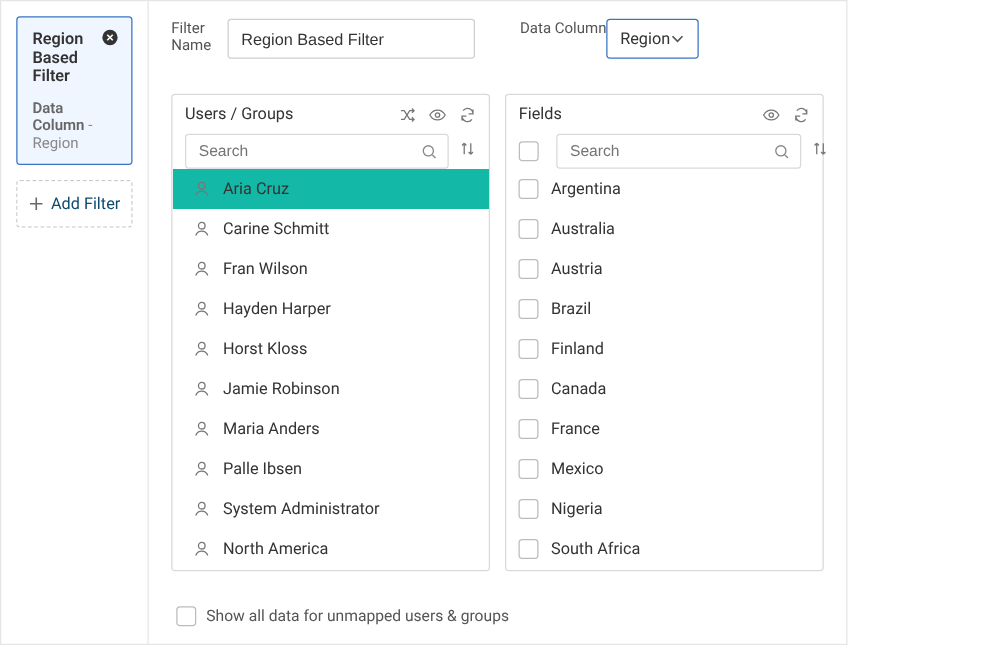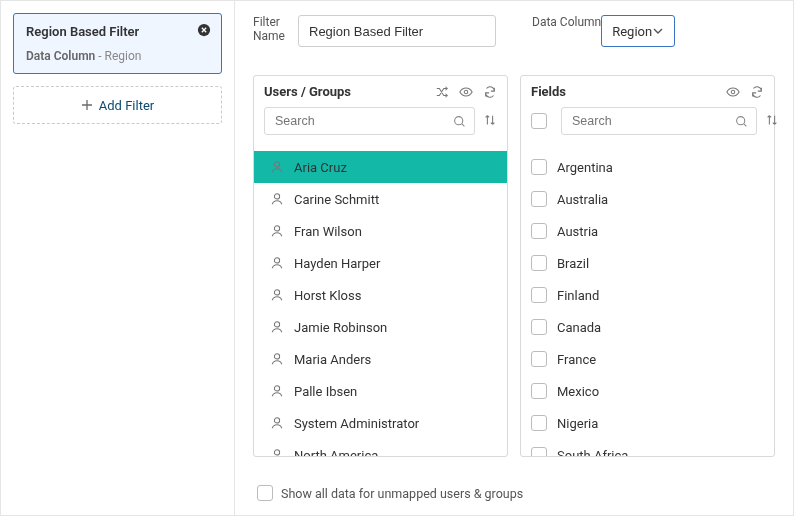--- a/index.html
+++ b/index.html
@@ -1,41 +1,41 @@
 <!DOCTYPE html>
 <html><head>
 <meta charset="utf-8">
 <style>
 html,body{margin:0;padding:0;font-family:-apple-system,BlinkMacSystemFont,"Segoe UI",Roboto,Arial,sans-serif;font-size:13px;color:#333;background:#fff}
 *{box-sizing:border-box}
-.container{display:flex;width:794px;height:516px;border:1px solid #e5e5e5}
+.container{display:flex;width:678px;height:516px;border:1px solid #e5e5e5}
 .sidebar{width:235px;padding:12px;border-right:1px solid #e5e5e5}
 .filter-card{border:1.5px solid #3874c4;background:#f0f6ff;border-radius:3px;padding:10px 12px;position:relative}
 .filter-card-title{font-weight:600;color:#333;font-size:13px}
 .filter-card-sub{margin-top:10px;font-size:12px;color:#888}
 .filter-card-sub b{font-weight:600;color:#666}
 .close-btn{position:absolute;top:9px;right:10px;cursor:pointer}
 .close-btn svg{width:14px;height:14px;fill:#333}
 .add-filter{margin-top:12px;border:1px dashed #c9c9c9;border-radius:3px;height:38px;display:flex;align-items:center;justify-content:center;color:#0c4a6e;font-size:13px;cursor:pointer}
 .add-filter svg{width:12px;height:12px;margin-right:6px;stroke:#6a6a6a}
 .main{flex:1;padding:14px 18px;display:flex;flex-direction:column}
 .top-row{display:flex;gap:36px}
 .form-group{display:flex;flex-direction:row;flex:1}
 .form-label{font-size:12px;color:#555;margin-bottom:8px}
 .text-input{height:32px;border:1px solid #cfcfcf;border-radius:3px;padding:0 10px;font-size:13px;color:#333;outline:none}
 .select-wrap{height:32px;border:1.5px solid #3874c4;border-radius:3px;display:flex;align-items:center;padding:0 10px;justify-content:space-between;cursor:pointer;background:#fff}
 .select-wrap span{font-size:13px;color:#333}
 .select-wrap svg{width:12px;height:12px;stroke:#555}
 .panels{display:flex;gap:12px;margin-top:24px;flex:1;min-height:0}
 .panel{flex:1;border:1px solid #d9d9d9;border-radius:3px;display:flex;flex-direction:column;min-width:0}
 .panel-header{display:flex;align-items:center;justify-content:space-between;padding:8px 10px 4px}
-.panel-title{font-weight:700;font-size:13px;color:#333}
+.panel-title{font-weight:400;font-size:13px;color:#333}
 .panel-actions{display:flex;gap:10px;align-items:center}
 .panel-actions svg{width:14px;height:14px;stroke:#777;fill:none;cursor:pointer}
-.search-row{display:flex;align-items:center;gap:8px;padding:4px 10px 16px}
+.search-row{display:flex;align-items:center;gap:8px;padding:4px 10px 0}
 .search-box{flex:1;height:28px;border:1px solid #d9d9d9;border-radius:3px;display:flex;align-items:center;padding:0 8px}
 .search-box input{border:none;outline:none;flex:1;font-size:12.5px;color:#333;background:transparent}
 .search-box svg{width:13px;height:13px;stroke:#888}
 .sort-btn svg{width:14px;height:14px;stroke:#777}
 .panel-body{flex:1;overflow-y:auto;padding-bottom:4px;position:relative}
 .user-row{display:flex;align-items:center;height:32px;padding:0 16px;font-size:13px;color:#333;cursor:pointer}
 .user-row.active{background:#14b8a6}
 .user-row svg{width:14px;height:14px;stroke:#777;margin-right:10px;fill:none}
 .field-row{display:flex;align-items:center;height:32px;padding:0 10px;font-size:13px;color:#333}
 .checkbox{width:16px;height:16px;border:1px solid #bcbcbc;border-radius:3px;margin-right:10px;flex-shrink:0;cursor:pointer}

